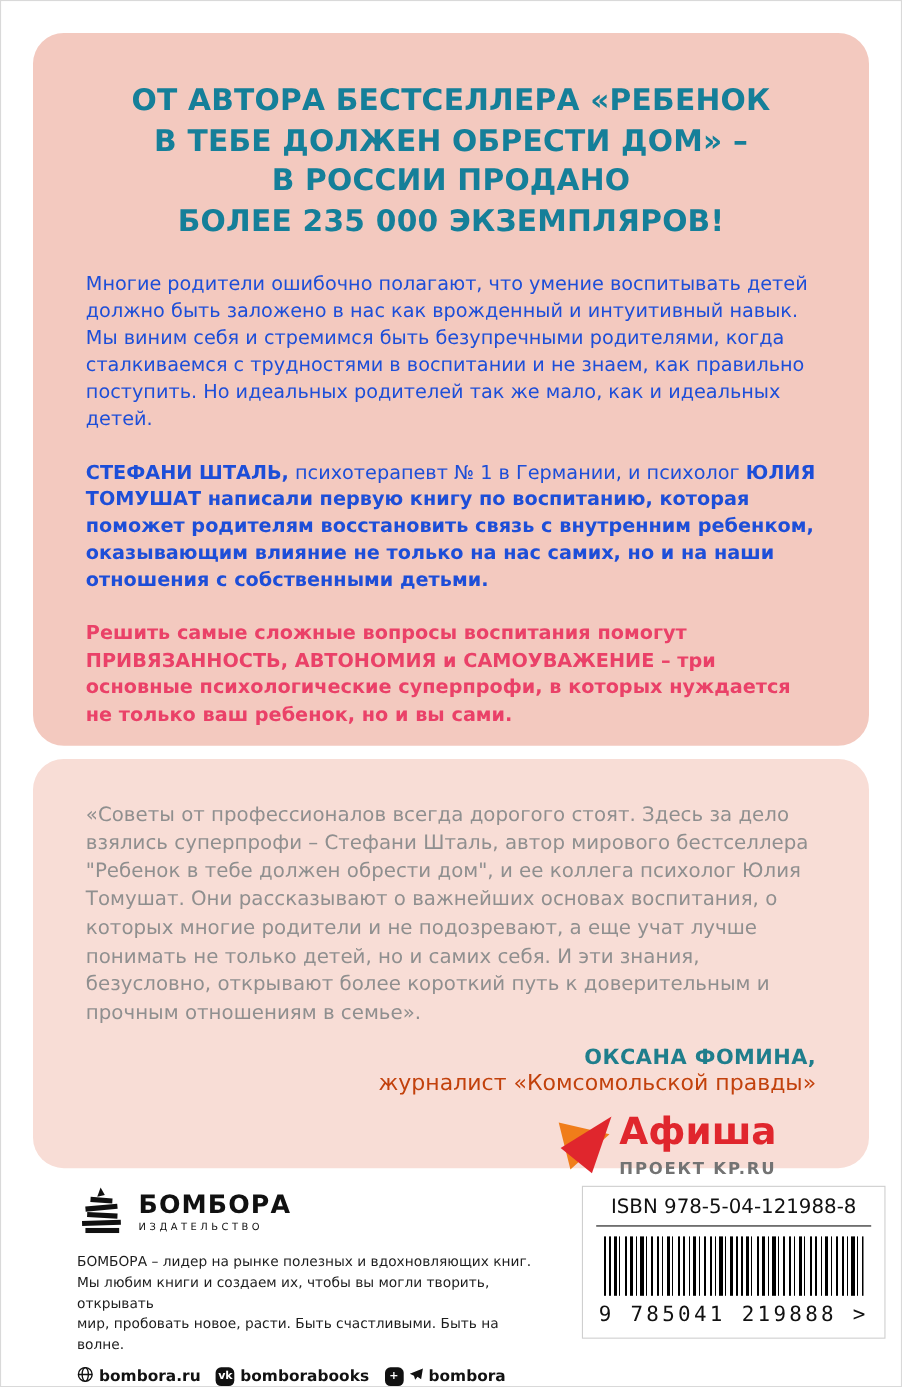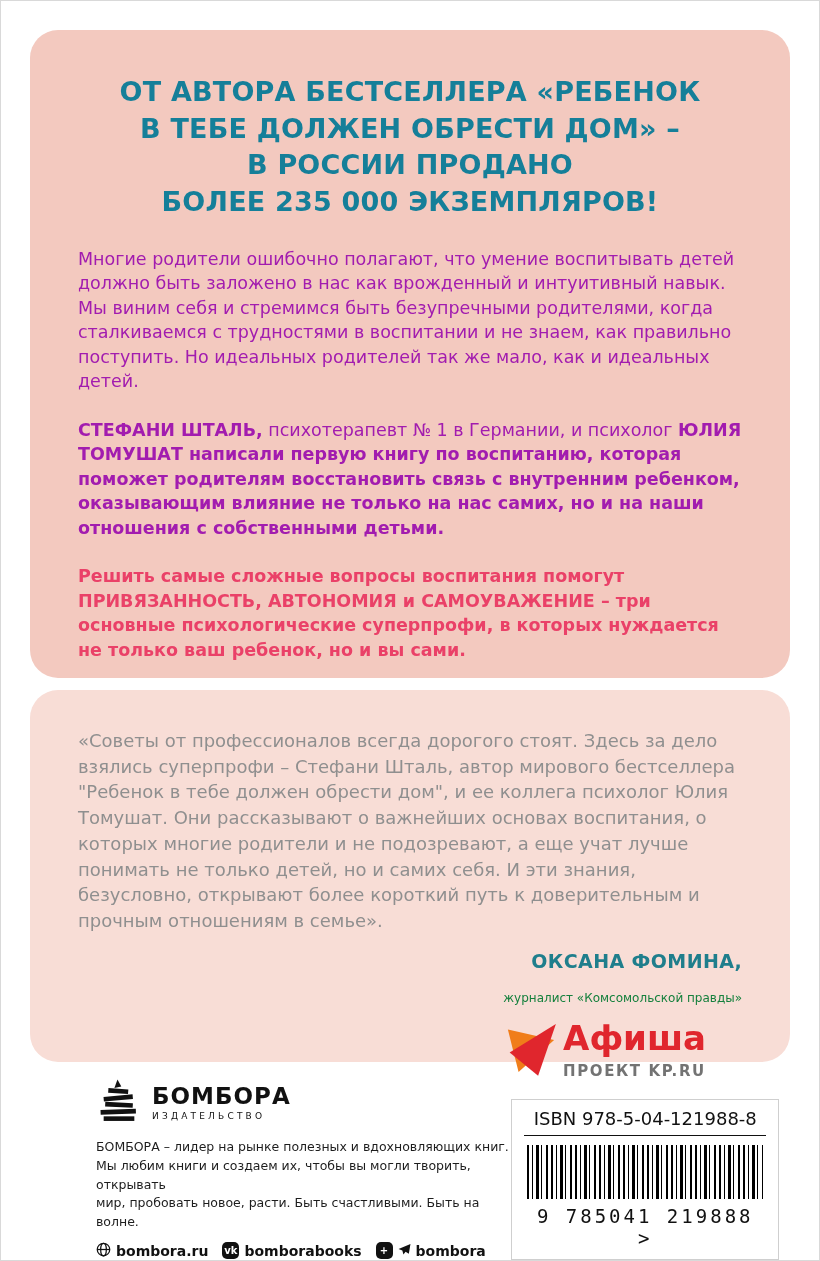--- a/index.html
+++ b/index.html
@@ -5,38 +5,38 @@
   html,body { margin:0; padding:0; background:#ffffff; }
   body { font-family:"DejaVu Sans","Liberation Sans",sans-serif; }
   .page { position:relative; width:820px; height:1261px; background:#ffffff;
           border:1px solid #d9d9d9; box-sizing:border-box; overflow:hidden; }
 
   .top-panel { margin:29px 29px 0; height:648px; background:#f3c9bf;
                border-radius:28px; box-sizing:border-box; padding:44px 48px 12px; }
   .headline { margin:0 0 26px; color:#157f99; font-size:27px; font-weight:bold;
               text-align:center; line-height:1.36; white-space:pre-line; letter-spacing:0.2px; }
   .para { font-size:17.5px; line-height:1.4; margin:0 0 24px; }
-  .teal { color:#a21caf; }
+  .teal { color:#1d4ed8; }
   .b { font-weight:bold; }
   .pinktext { color:#ea4168; font-weight:bold; }
 
   .bottom-panel { margin:12px 29px 0; height:372px; background:#f8ddd6;
                   border-radius:28px; box-sizing:border-box; padding:38px 48px 0; }
   .quote { color:#8f8f8f; font-size:18px; line-height:1.43; margin:0 0 16px; }
   .attribution { text-align:right; margin-bottom:12px; }
   .attr-name { color:#1f7e8c; font-weight:bold; font-size:19px; letter-spacing:0.4px; }
-  .attr-role { color:#15803d; font-size:12px; margin-top:19px; }
+  .attr-role { color:#c2410c; font-size:20px; margin-top:0; }
 
   .afisha { display:flex; justify-content:flex-end; align-items:center; padding-right:36px; }
   .afisha-text { text-align:left; }
   .afisha-title { color:#e0262d; font-weight:bold; font-size:34px; line-height:1; }
   .afisha-sub { color:#737373; font-weight:bold; font-size:15px; letter-spacing:1.6px; margin-top:7px; }
 
-  .footer { margin:16px 40px 0; padding-left:55px; display:flex;
-            justify-content:space-between; align-items:flex-end; }
+  .footer { margin:16px 14px 0; padding-left:55px; display:flex;
+            justify-content:space-between; align-items:flex-start; }
   .footer-left { width:430px; }
   .bombora { display:flex; align-items:center; gap:10px; margin-bottom:10px; }
   .bombora-name { font-weight:bold; font-size:23px; letter-spacing:1px; color:#111; line-height:1; }
   .bombora-sub { font-size:9px; letter-spacing:3.2px; color:#111; margin-top:3px; }
   .desc { font-size:12.5px; line-height:1.5; color:#1d1d1d; white-space:pre-line; margin:0 0 10px; }
   .socials { display:flex; align-items:center; font-weight:bold; font-size:14px; color:#111; }
   .social-group { display:flex; align-items:center; gap:5px; margin-right:14px; }
   .icon-box { width:17px; height:17px; background:#111; color:#fff; border-radius:5px;
               display:flex; align-items:center; justify-content:center; font-size:10px;
               font-weight:bold; box-sizing:border-box; }

